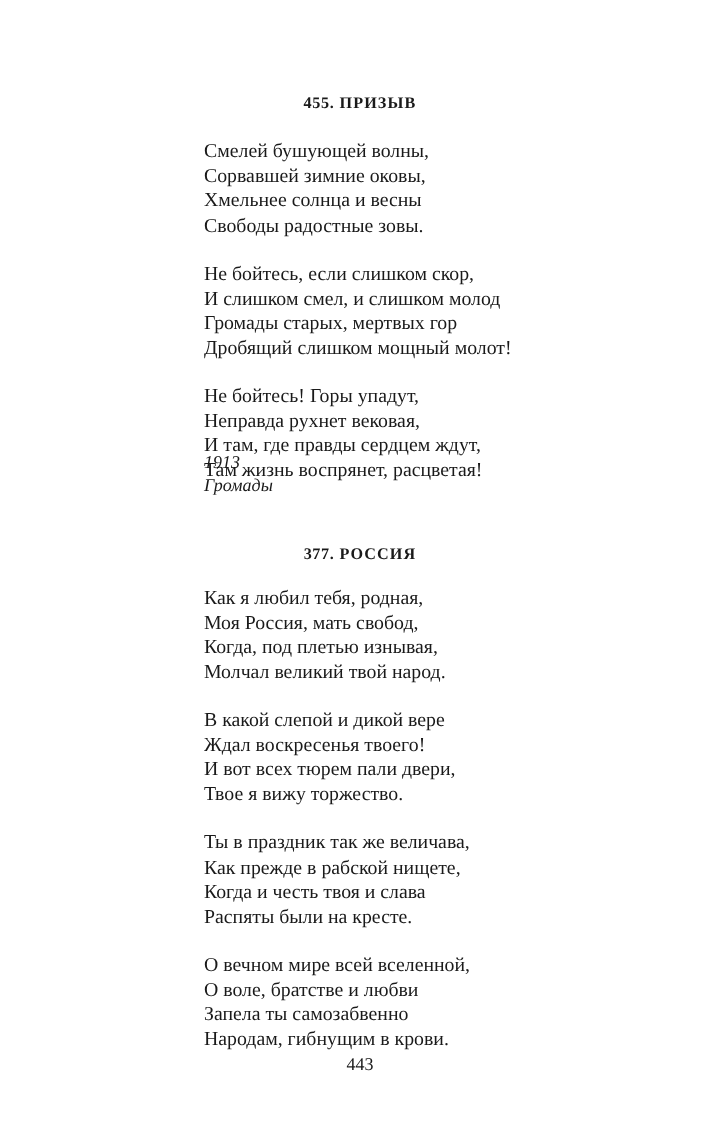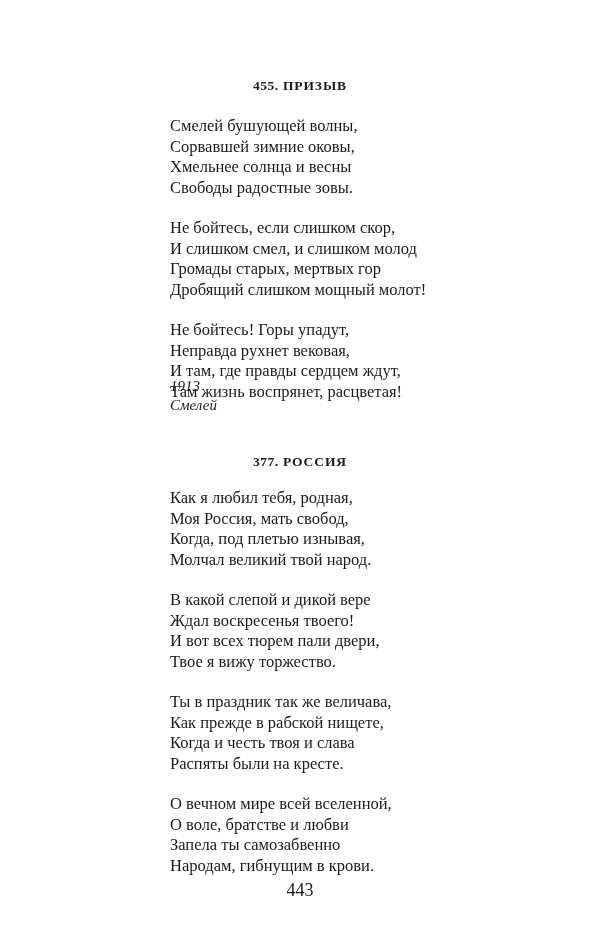--- a/index.html
+++ b/index.html
@@ -52,21 +52,21 @@
     font-style: italic;
     font-size: 15px;
     line-height: 18.5px;
     white-space: pre;
   }
   .page-number {
     position: absolute;
     left: 0;
     right: 0;
     text-align: center;
-    font-size: 18px;
+    font-size: 15px;
   }
 
   
   #poem1-title { position: absolute; top: 78px; left: 0; right: 0; }
   #poem1-body  { position: absolute; top: 116px; left: 170px; }
   #poem1-sig   { position: absolute; top: 377px; left: 170px; }
 
   #poem2-title { position: absolute; top: 454px; left: 0; right: 0; }
   #poem2-body  { position: absolute; top: 488px; left: 170px; }
 
@@ -100,21 +100,21 @@
     <div class="stanza">
       <div class="line">Не бойтесь! Горы упадут,</div>
       <div class="line">Неправда рухнет вековая,</div>
       <div class="line">И там, где правды сердцем ждут,</div>
       <div class="line">Там жизнь воспрянет, расцветая!</div>
     </div>
   </div>
 
   <div id="poem1-sig">
     <div class="sig">1913</div>
-    <div class="sig">Смелей</div>
+    <div class="sig">Громады</div>
   </div>
 
   <div class="poem-title" id="poem2-title">
     <span class="num">377.</span>
     <span>РОССИЯ</span>
   </div>
 
   <div class="poem" id="poem2-body">
     <div class="stanza">
       <div class="line">Как я любил тебя, родная,</div>

